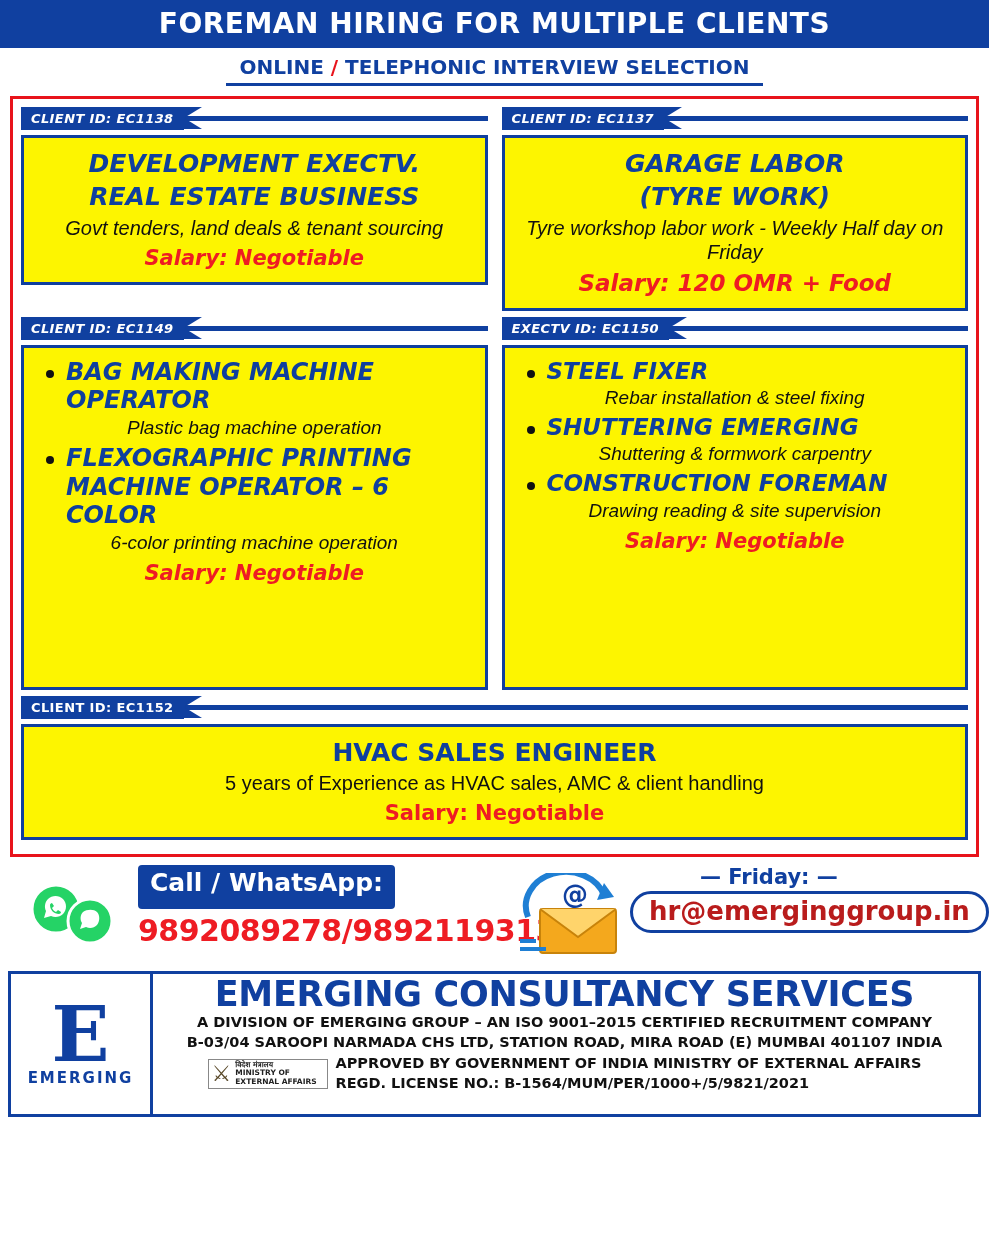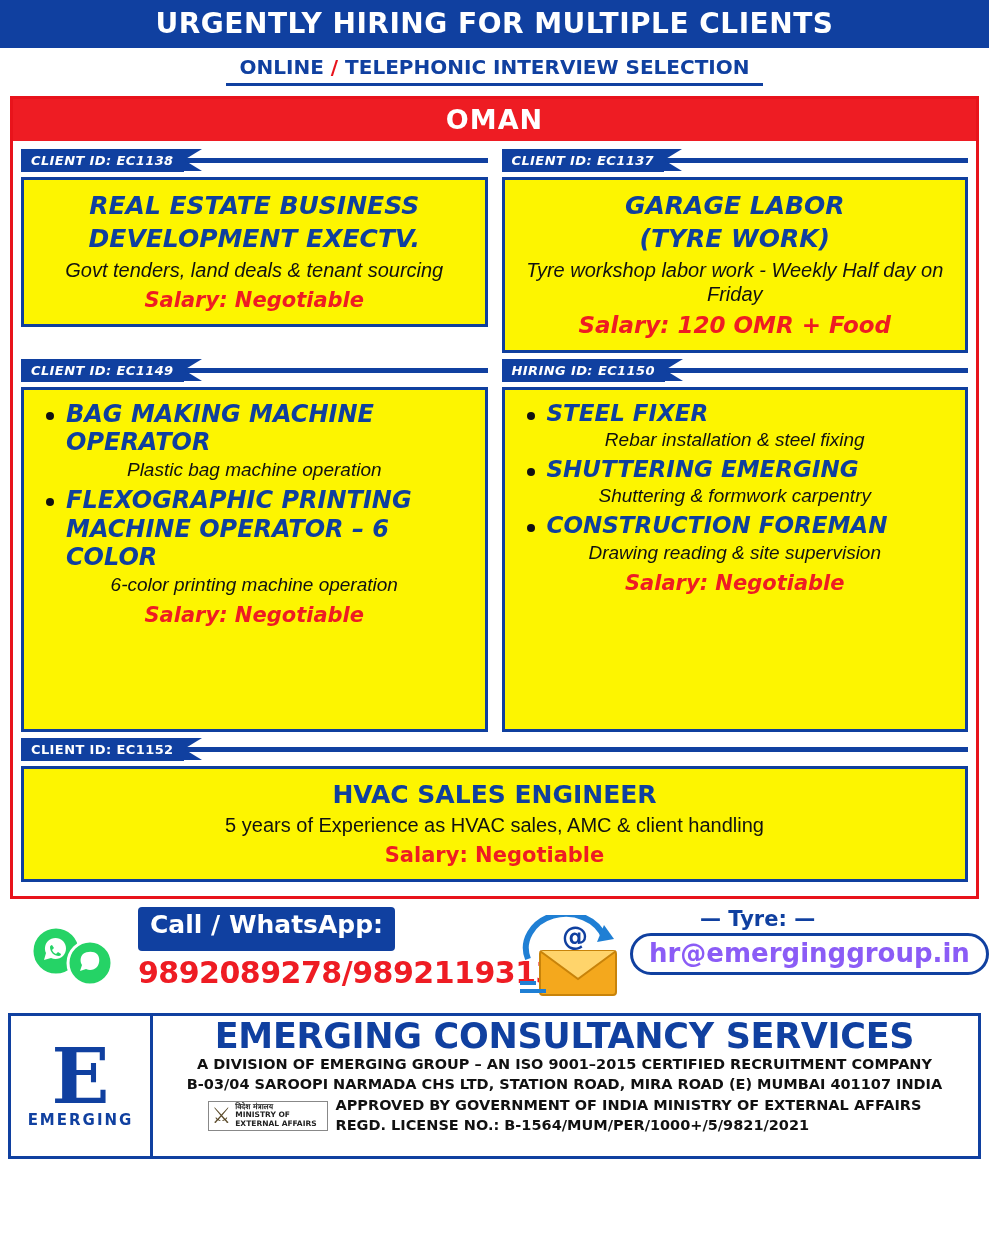--- a/index.html
+++ b/index.html
@@ -219,21 +219,21 @@
   }
   .email-box {
     display: inline-block;
     border: 3px solid #1040a0;
     border-radius: 22px;
     background: #ffffff;
     padding: 2px 16px 4px 16px;
     margin-top: 2px;
   }
   .email-text {
-    color: #8b5cf6;
+    color: #b91c1c;
     font-size: 26px;
     font-weight: bold;
     font-family: "DejaVu Sans", sans-serif;
   }
   .email-label {
     color: #1040a0;
     font-size: 21px;
     font-weight: bold;
     font-family: "DejaVu Sans", sans-serif;
     margin-left: 70px;
@@ -330,43 +330,42 @@
     font-family: "DejaVu Sans", sans-serif;
     line-height: 1.35;
     text-align: left;
   }
 </style>
 </head>
 <body>
 
 <div class="page">
 
-  <div class="top-banner">URGENTLY HIRING FOR MULTIPLE CLIENTS</div>
+  <div class="top-banner">FOREMAN HIRING FOR MULTIPLE CLIENTS</div>
 
   <div class="sub-banner">
     <span class="inner">
       <span>ONLINE </span><span class="slash">/</span><span> TELEPHONIC INTERVIEW SELECTION</span>
     </span>
   </div>
 
   <div class="country-wrap">
-    <div class="country-bar">OMAN</div>
 
     <div class="grid">
 
       <div class="row">
 
         <div class="col">
           <div class="client-ribbon">
             <div class="bar"></div>
             <span class="tag">CLIENT ID: EC1138</span><span class="tail"></span>
           </div>
           <div class="card">
+            <div class="job-title">DEVELOPMENT EXECTV.</div>
             <div class="job-title">REAL ESTATE BUSINESS</div>
-            <div class="job-title">DEVELOPMENT EXECTV.</div>
             <div class="job-desc">Govt tenders, land deals &amp; tenant sourcing</div>
             <div class="salary">Salary: Negotiable</div>
           </div>
         </div>
 
         <div class="col">
           <div class="client-ribbon">
             <div class="bar"></div>
             <span class="tag">CLIENT ID: EC1137</span><span class="tail"></span>
           </div>
@@ -398,21 +397,21 @@
               </li>
               <div class="li-desc">6-color printing machine operation</div>
             </ul>
             <div class="salary">Salary: Negotiable</div>
           </div>
         </div>
 
         <div class="col">
           <div class="client-ribbon">
             <div class="bar"></div>
-            <span class="tag">HIRING ID: EC1150</span><span class="tail"></span>
+            <span class="tag">EXECTV ID: EC1150</span><span class="tail"></span>
           </div>
           <div class="card tall">
             <ul class="jobs">
               <li>
                 <div class="li-title sm">STEEL FIXER</div>
               </li>
               <div class="li-desc">Rebar installation &amp; steel fixing</div>
               <li>
                 <div class="li-title sm">SHUTTERING EMERGING</div>
               </li>
@@ -469,21 +468,21 @@
           <path d="M10 44 A40 34 0 0 1 86 22" fill="none" stroke="#1f7fd4" stroke-width="6"></path>
           <path d="M86 10 l10 14 -17 3z" fill="#1f7fd4"></path>
           <text x="44" y="30" font-family="DejaVu Sans, sans-serif" font-size="26" font-weight="bold" fill="#1040a0">@</text>
           <rect x="22" y="36" width="76" height="44" rx="3" fill="#f4a81d" stroke="#c8830a" stroke-width="2"></rect>
           <path d="M22 36 L60 64 L98 36" fill="#ffd46b" stroke="#c8830a" stroke-width="2"></path>
           <rect x="2" y="66" width="16" height="4" fill="#1f7fd4"></rect>
           <rect x="2" y="74" width="26" height="4" fill="#1f7fd4"></rect>
         </svg>
       </span>
       <div style="margin-left:112px;">
-        <div class="email-label">— Tyre: —</div>
+        <div class="email-label">— Friday: —</div>
         <div class="email-box">
           <span class="email-text">hr@emerginggroup.in</span>
         </div>
       </div>
     </div>
 
   </div>
 
   <div class="footer">
     <div class="logo">

